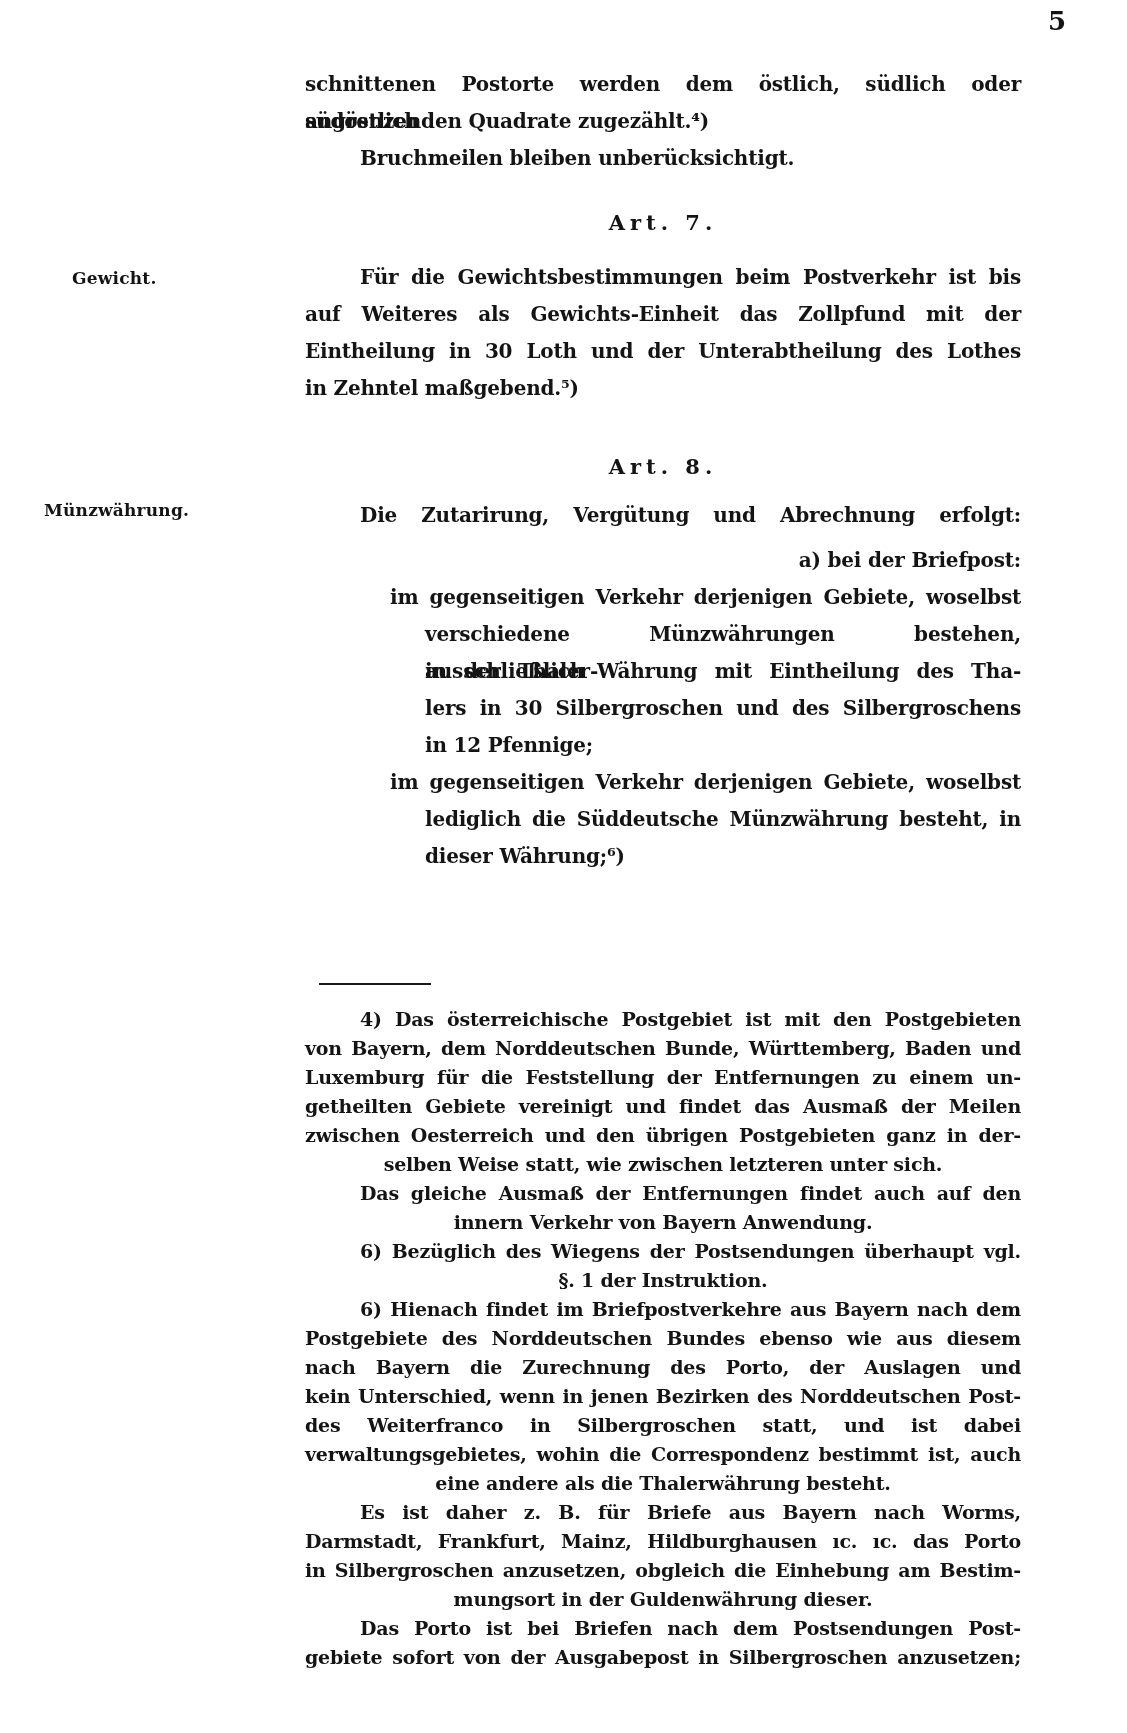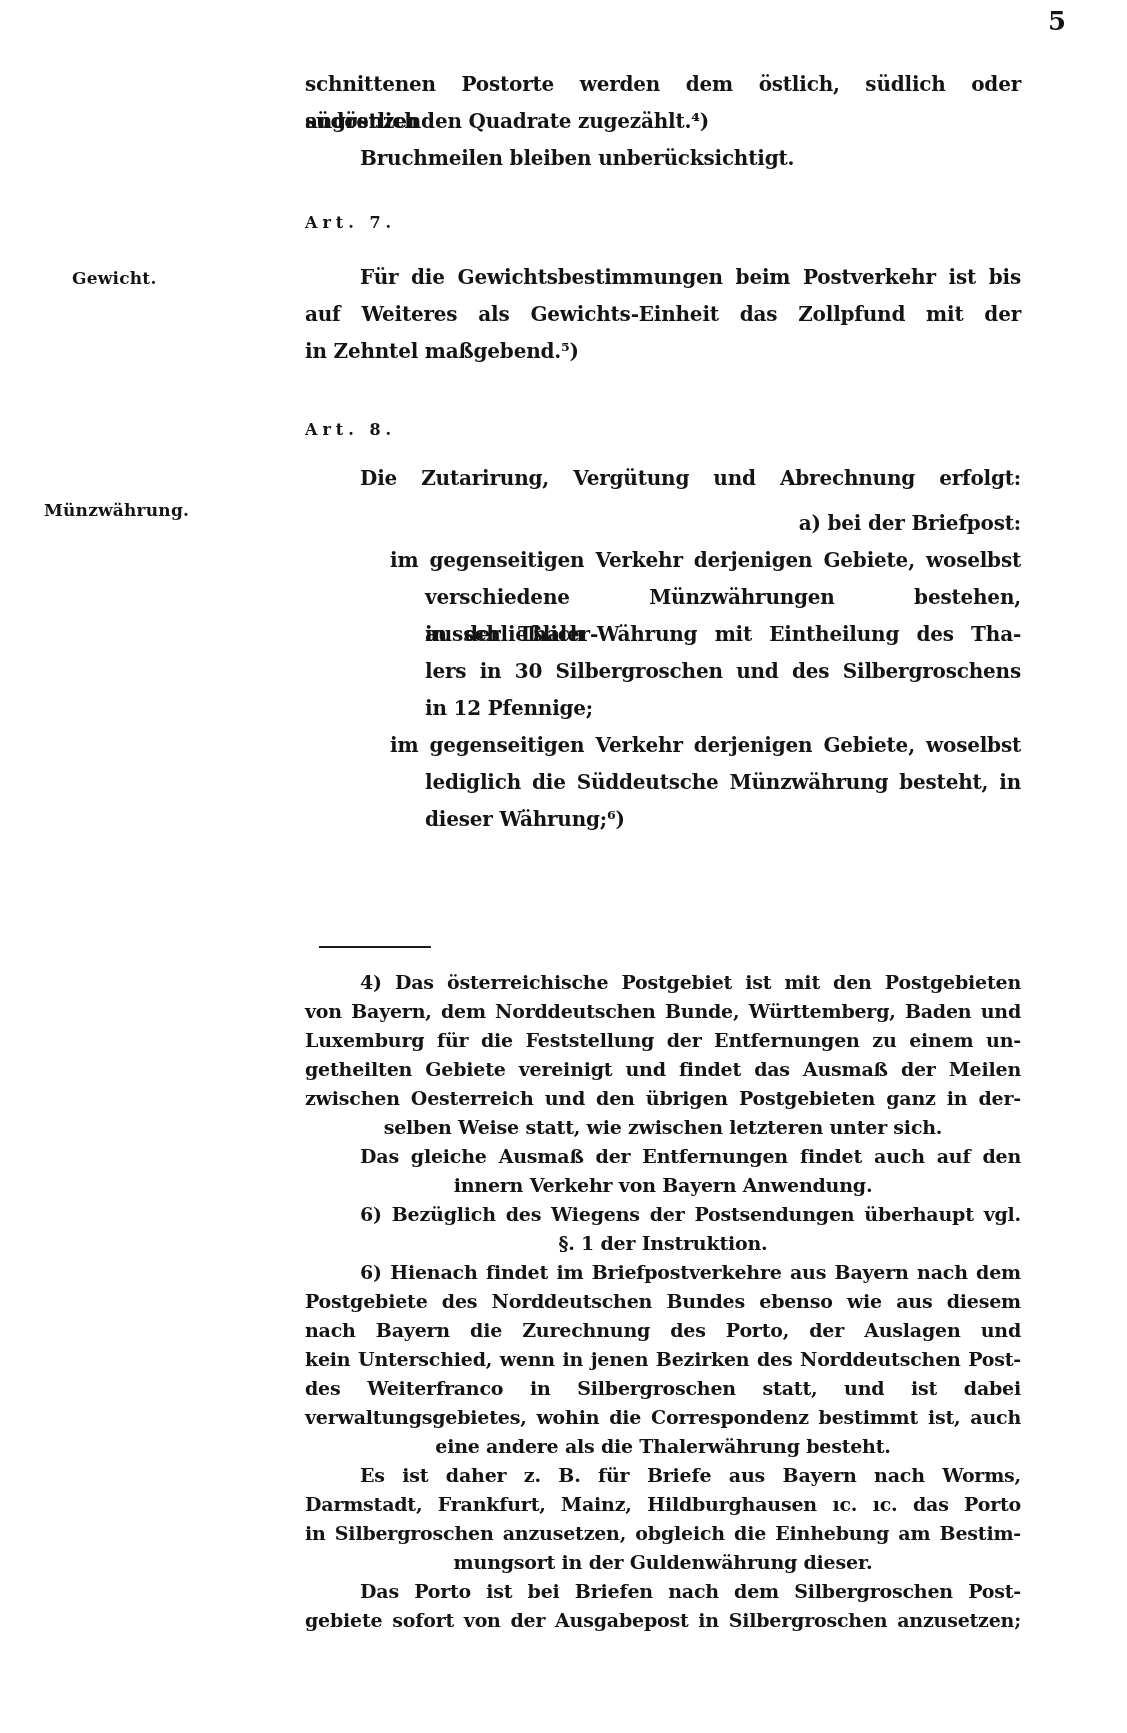--- a/index.html
+++ b/index.html
@@ -28,21 +28,21 @@
     text-align:left;white-space:nowrap;overflow:visible;
   }
   .j{ 
     white-space:normal;text-align:justify;text-align-last:justify;
   }
   .i30{padding-left:30px;}
   .i55{padding-left:55px;}
   .i85{padding-left:85px;}
   .i120{padding-left:120px;}
   .art-heading{
-    font-size:16px;line-height:40px;height:40px;text-align:left;letter-spacing:5px;
+    font-size:21px;line-height:40px;height:40px;text-align:center;letter-spacing:5px;
   }
   .h1{margin-top:26px;margin-bottom:16px;}
   .h2{margin-top:40px;margin-bottom:10px;}
   .m10{margin-top:10px;}
   .m8{margin-top:8px;text-align:right;}
   .rule{
     width:112px;height:0;border-top:2px solid #1a1a1a;
     margin:108px 0 20px 14px;
   }
   .fline{
@@ -66,20 +66,21 @@
     <div>
       <div class="line j">schnittenen Postorte werden dem östlich, südlich oder südöstlich</div>
       <div class="line">angrenzenden Quadrate zugezählt.⁴)</div>
       <div class="line i55">Bruchmeilen bleiben unberücksichtigt.</div>
     </div>
 
     <div class="art-heading h1">Art. 7.</div>
     <div>
       <div class="line j i55">Für die Gewichtsbestimmungen beim Postverkehr ist bis</div>
       <div class="line j">auf Weiteres als Gewichts-Einheit das Zollpfund mit der</div>
+      <div class="line j">Eintheilung in 30 Loth und der Unterabtheilung des Lothes</div>
       <div class="line">in Zehntel maßgebend.⁵)</div>
     </div>
 
     <div class="art-heading h2">Art. 8.</div>
     <div>
       <div class="line j i55 m10">Die Zutarirung, Vergütung und Abrechnung erfolgt:</div>
       <div class="line i30 m8">a) bei der Briefpost:</div>
 
       <div>
         <div class="line j i85">im gegenseitigen Verkehr derjenigen Gebiete, woselbst</div>
@@ -121,18 +122,18 @@
       <div class="fline j">kein Unterschied, wenn in jenen Bezirken des Norddeutschen Post-</div>
       <div class="fline j">des Weiterfranco in Silbergroschen statt, und ist dabei</div>
       <div class="fline j">verwaltungsgebietes, wohin die Correspondenz bestimmt ist, auch</div>
       <div class="fline">eine andere als die Thalerwährung besteht.</div>
 
       <div class="fline j i55">Es ist daher z. B. für Briefe aus Bayern nach Worms,</div>
       <div class="fline j">Darmstadt, Frankfurt, Mainz, Hildburghausen ıc. ıc. das Porto</div>
       <div class="fline j">in Silbergroschen anzusetzen, obgleich die Einhebung am Bestim-</div>
       <div class="fline">mungsort in der Guldenwährung dieser.</div>
 
-      <div class="fline j i55">Das Porto ist bei Briefen nach dem Silbergroschen Post-</div>
+      <div class="fline j i55">Das Porto ist bei Briefen nach dem Postsendungen Post-</div>
       <div class="fline j">gebiete sofort von der Ausgabepost in Silbergroschen anzusetzen;</div>
     </div>
 
   </div>
 </div>
 
 </body></html>

